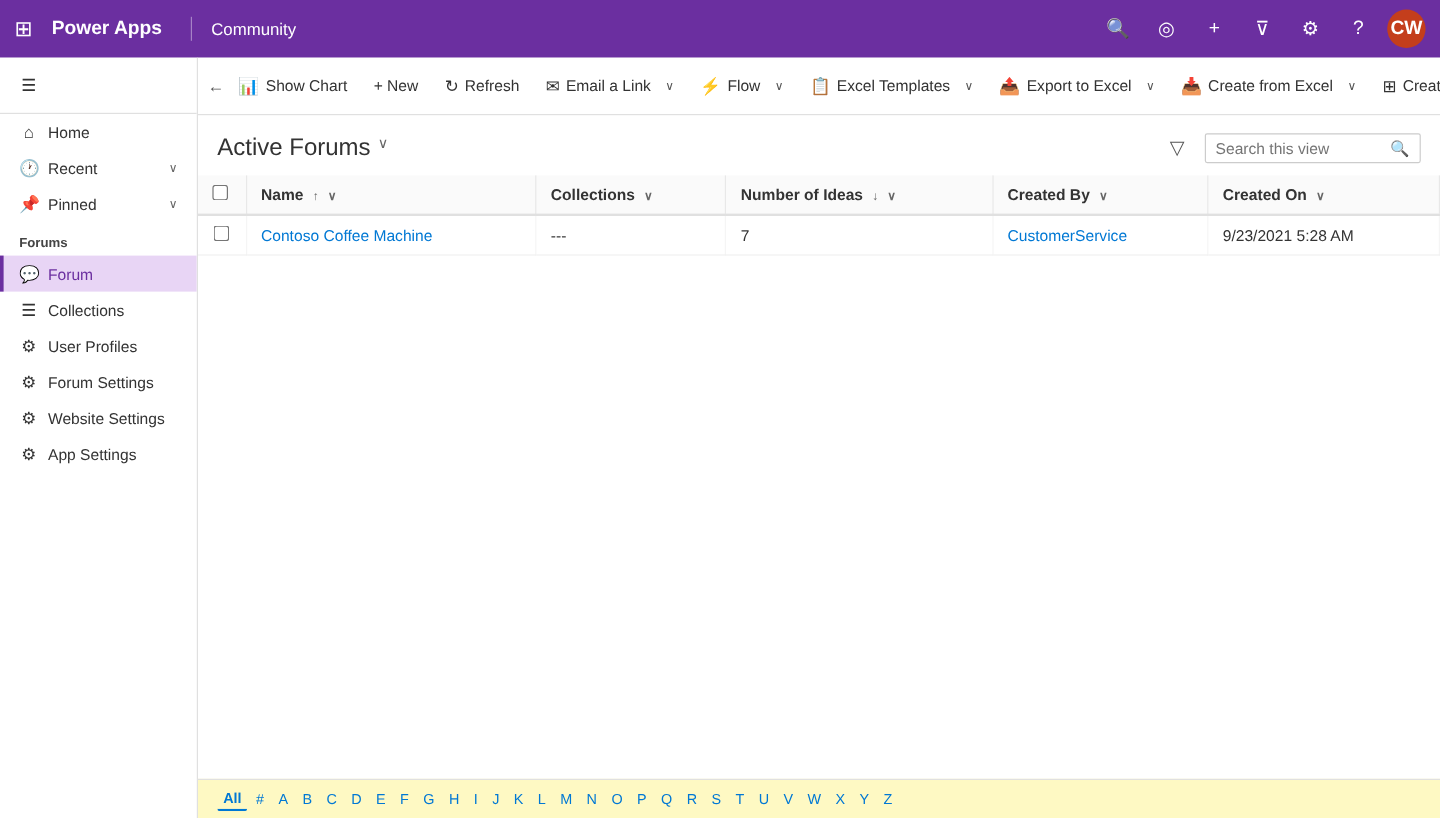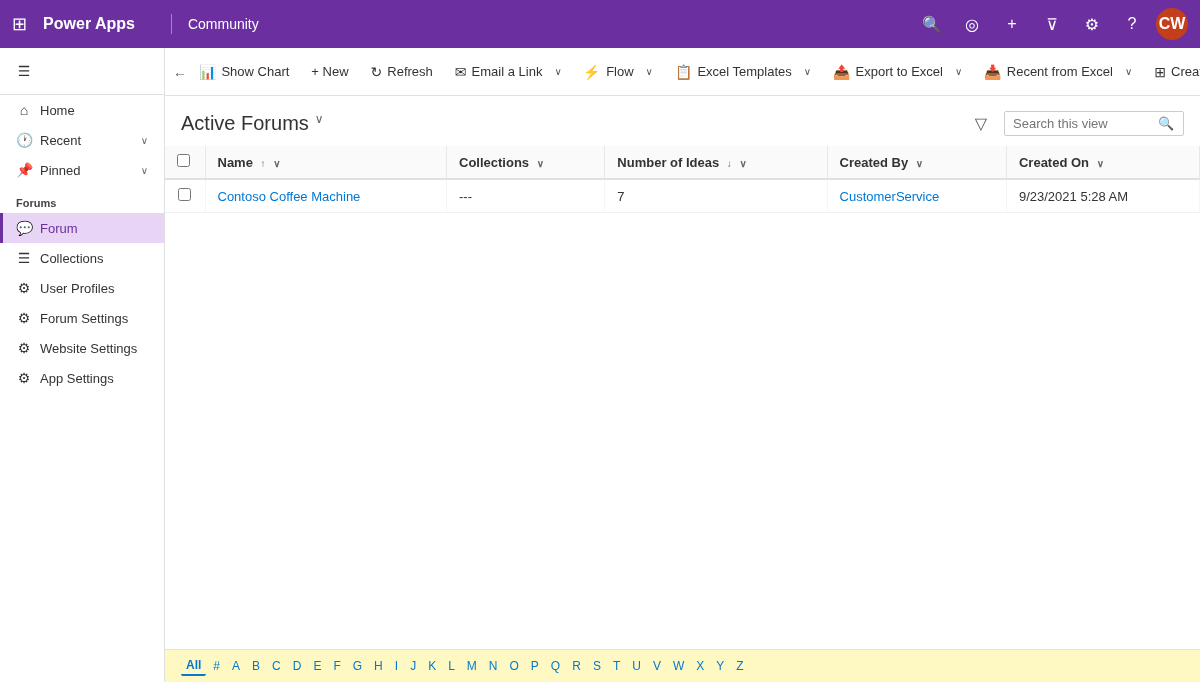--- a/index.html
+++ b/index.html
@@ -10,21 +10,21 @@
       background: #6b2fa0;
       color: white;
       display: flex;
       align-items: center;
       height: 48px;
       padding: 0 12px;
       flex-shrink: 0;
       gap: 8px;
     }
     .top-nav .grid-icon { font-size: 18px; cursor: pointer; margin-right: 8px; }
-    .top-nav .app-name { font-size: 16px; font-weight: 600; margin-right: 20px; }
+    .top-nav .app-name { font-size: 16px; font-weight: 600; margin-right: 8px; }
     .top-nav .divider { width: 1px; height: 20px; background: rgba(255,255,255,0.4); margin: 0 8px; }
     .top-nav .env-name { font-size: 14px; }
     .top-nav .spacer { flex: 1; }
     .top-nav .nav-icon { width: 32px; height: 32px; display: flex; align-items: center; justify-content: center; cursor: pointer; color: white; font-size: 16px; border-radius: 4px; }
     .top-nav .avatar {
       width: 32px; height: 32px; border-radius: 50%;
       background: #c43e1c;
       display: flex; align-items: center; justify-content: center;
       font-size: 16px; font-weight: 600; color: white;
       cursor: pointer;
@@ -343,21 +343,21 @@
       <button class="toolbar-btn">
         <span class="btn-icon">📤</span>
         <span>Export to Excel</span>
       </button>
       <div class="toolbar-dropdown-arrow">∨</div>
 
       <div class="toolbar-separator"></div>
 
       <button class="toolbar-btn">
         <span class="btn-icon">📥</span>
-        <span>Recent from Excel</span>
+        <span>Create from Excel</span>
       </button>
       <div class="toolbar-dropdown-arrow">∨</div>
 
       <div class="toolbar-separator"></div>
 
       <button class="toolbar-btn">
         <span class="btn-icon">⊞</span>
         <span>Create view</span>
       </button>
     </div>

